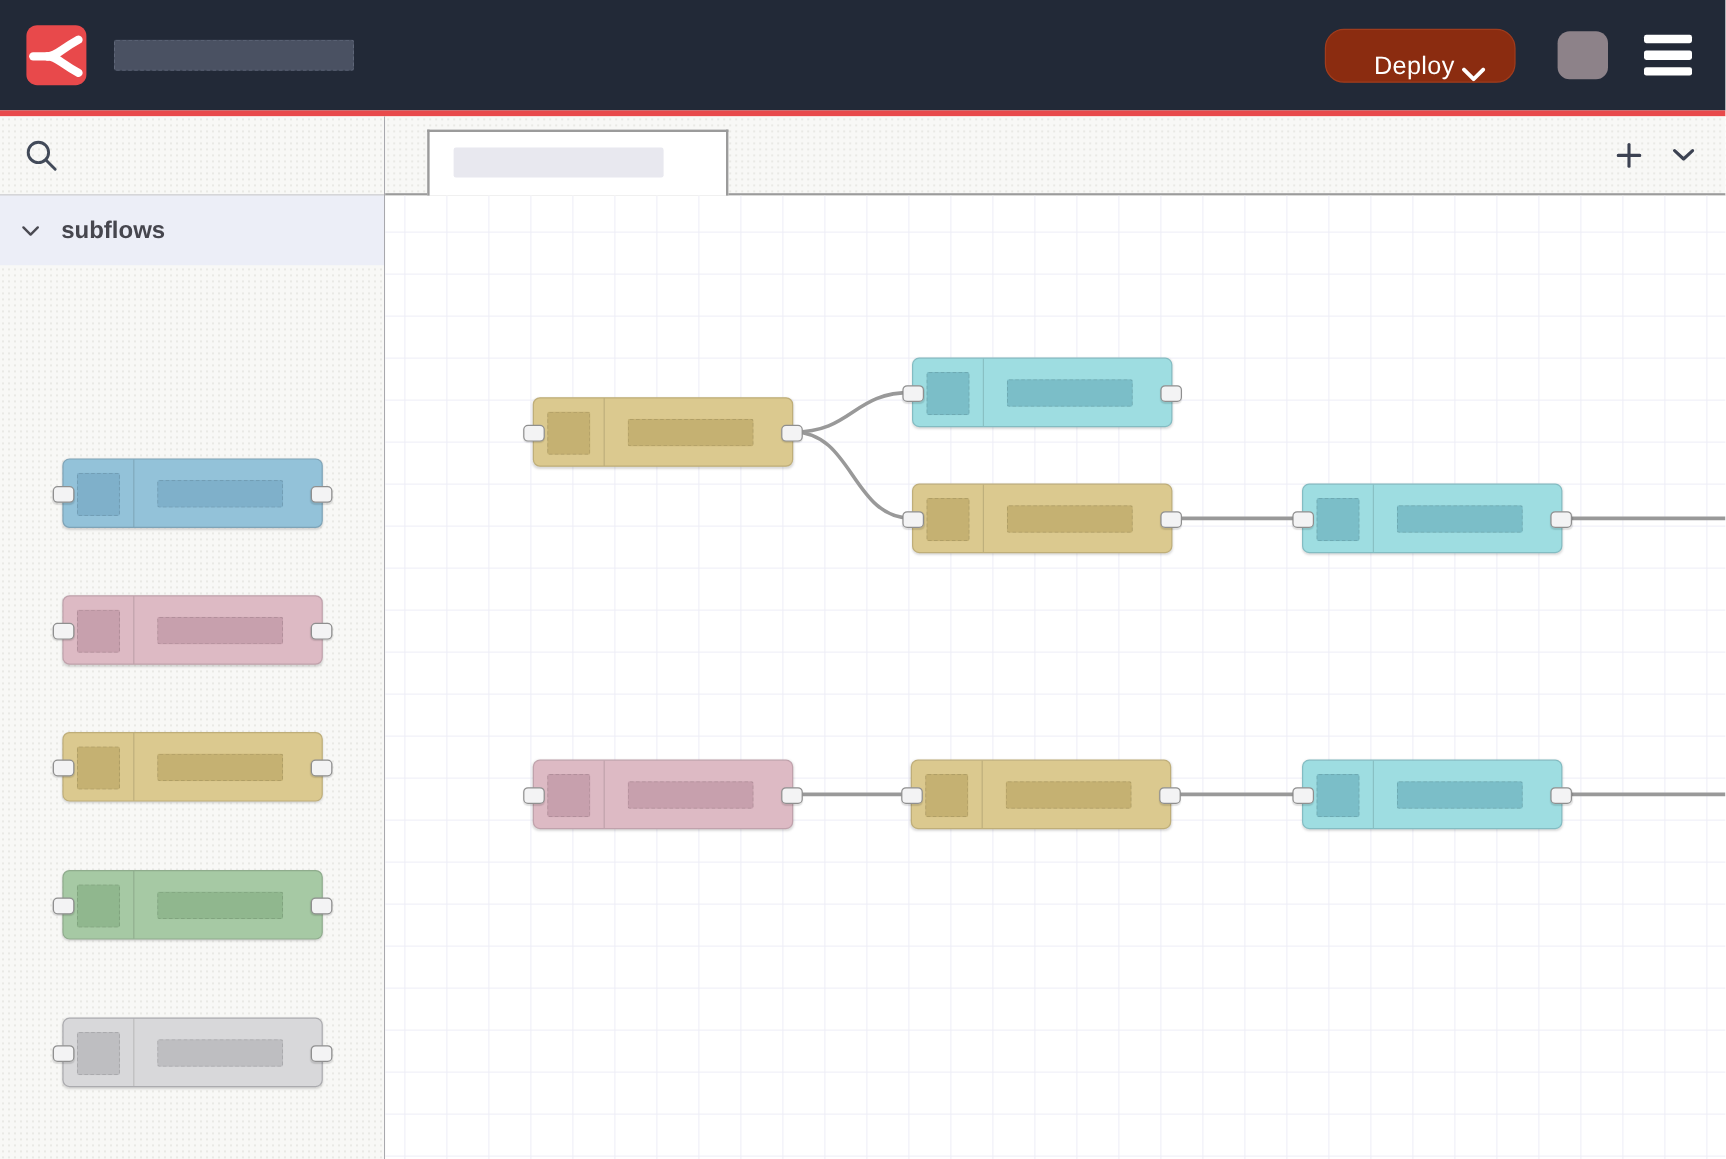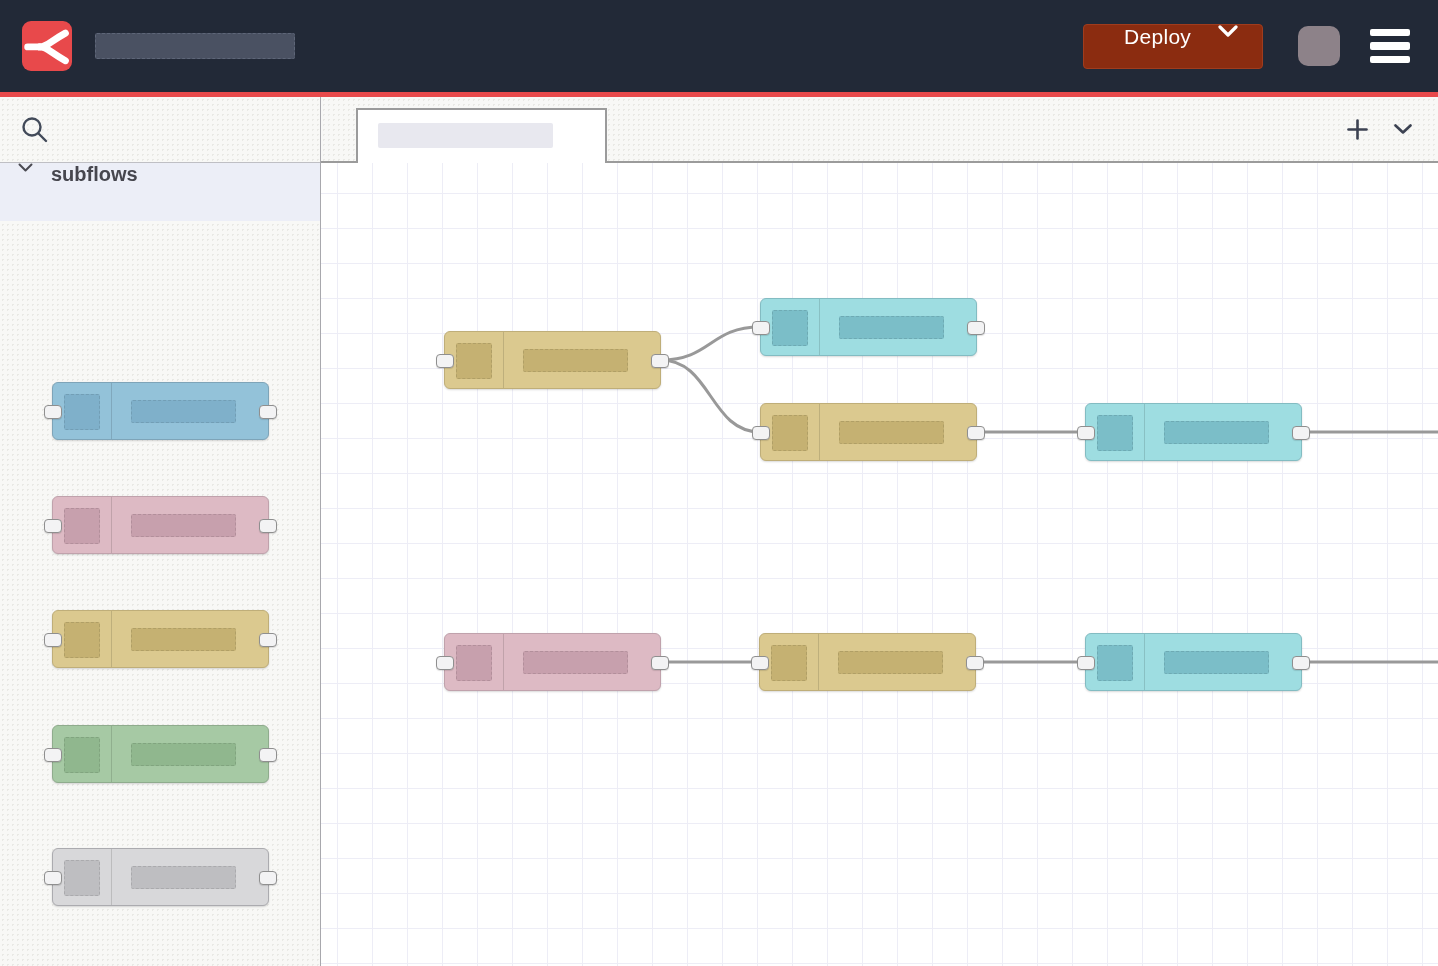--- a/index.html
+++ b/index.html
@@ -7,41 +7,41 @@
   body { font-family:"Liberation Sans", sans-serif; background:#fff; }
   .app { position:relative; width:1438px; height:966px; display:flex; flex-direction:column; }
 
   
   .header { height:92px; background:var(--header-bg); display:flex; align-items:center; flex:none; }
   .logo { width:50px; height:50px; margin-left:22px; border-radius:9px; background:var(--accent-red);
           display:flex; align-items:center; justify-content:center; flex:none; }
   .title-skel { width:200px; height:26px; margin-left:23px; background:var(--skeleton-dark);
                 border:1px dashed var(--skeleton-dark-border); border-radius:2px; }
   .header-spacer { flex:1; }
-  .deploy-btn { width:180px; height:45px; background:var(--deploy-bg); border:1px solid var(--deploy-border);
-                border-radius:4px; display:flex; align-items:flex-start; justify-content:space-between;
+  .deploy-btn { width:159px; height:45px; background:var(--deploy-bg); border:1px solid var(--deploy-border);
+                border-radius:16px; display:flex; align-items:flex-end; justify-content:space-between;
                 padding:0 24px 0 40px; cursor:pointer; }
   .deploy-btn span { color:var(--deploy-text); font-size:21px; font-weight:500; letter-spacing:.3px; }
   .avatar { width:42px; height:40px; border-radius:10px; background:var(--avatar-bg); margin-left:35px; flex:none; }
   .burger { margin-left:30px; margin-right:28px; display:flex; flex-direction:column; gap:6px; cursor:pointer; }
   .burger i { display:block; width:40px; height:7.5px; border-radius:2px; background:#fff; }
 
   .accent-line { height:5px; background:var(--accent-red); flex:none; }
 
   
   .main { flex:1; display:flex; min-height:0; }
 
   
   .sidebar { width:321px; flex:none; border-right:1px solid var(--panel-divider);
              background-color:var(--sidebar-bg);
              background-image:radial-gradient(var(--sidebar-dot) 1px, transparent 1px);
              background-size:5px 5px; display:flex; flex-direction:column; }
   .search-row { height:66px; flex:none; border-bottom:1px solid var(--row-divider);
                 display:flex; align-items:center; padding-left:20px; }
-  .section-row { height:58px; flex:none; background:var(--section-bg); display:flex; align-items:flex-start;
+  .section-row { height:58px; flex:none; background:var(--section-bg); display:flex; align-items:center;
                  padding-left:18px; gap:18px; cursor:pointer; }
   .section-row .label { font-size:20px; font-weight:600; color:var(--text-dark); }
   .palette { position:relative; flex:1; }
 
   
   .canvas { flex:1; display:flex; flex-direction:column; min-width:0; }
   .tabbar { height:66px; flex:none; position:relative;
             background-color:var(--sidebar-bg);
             background-image:radial-gradient(var(--sidebar-dot) 1px, transparent 1px);
             background-size:5px 5px;

